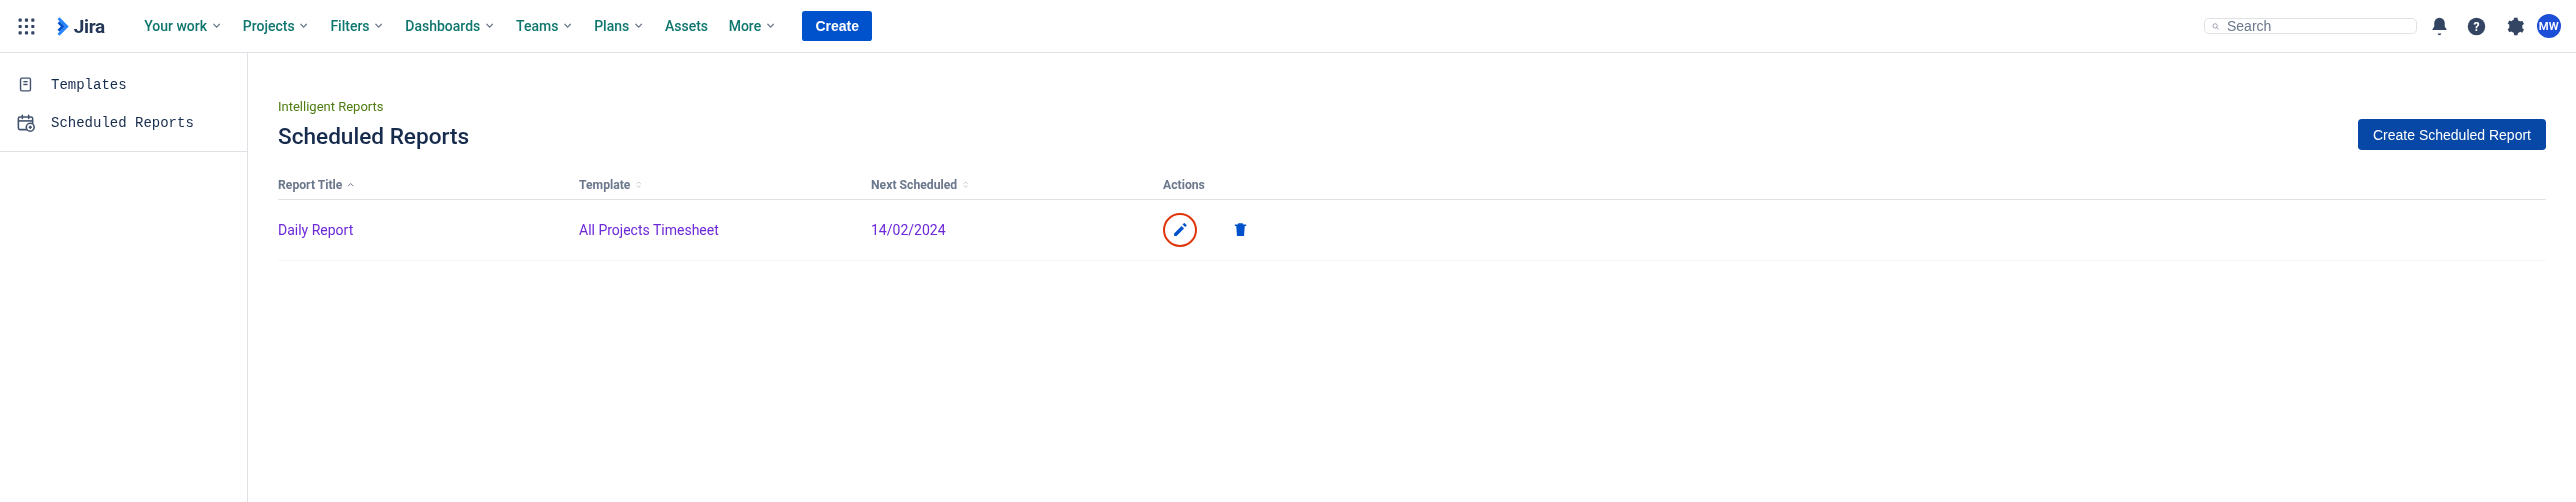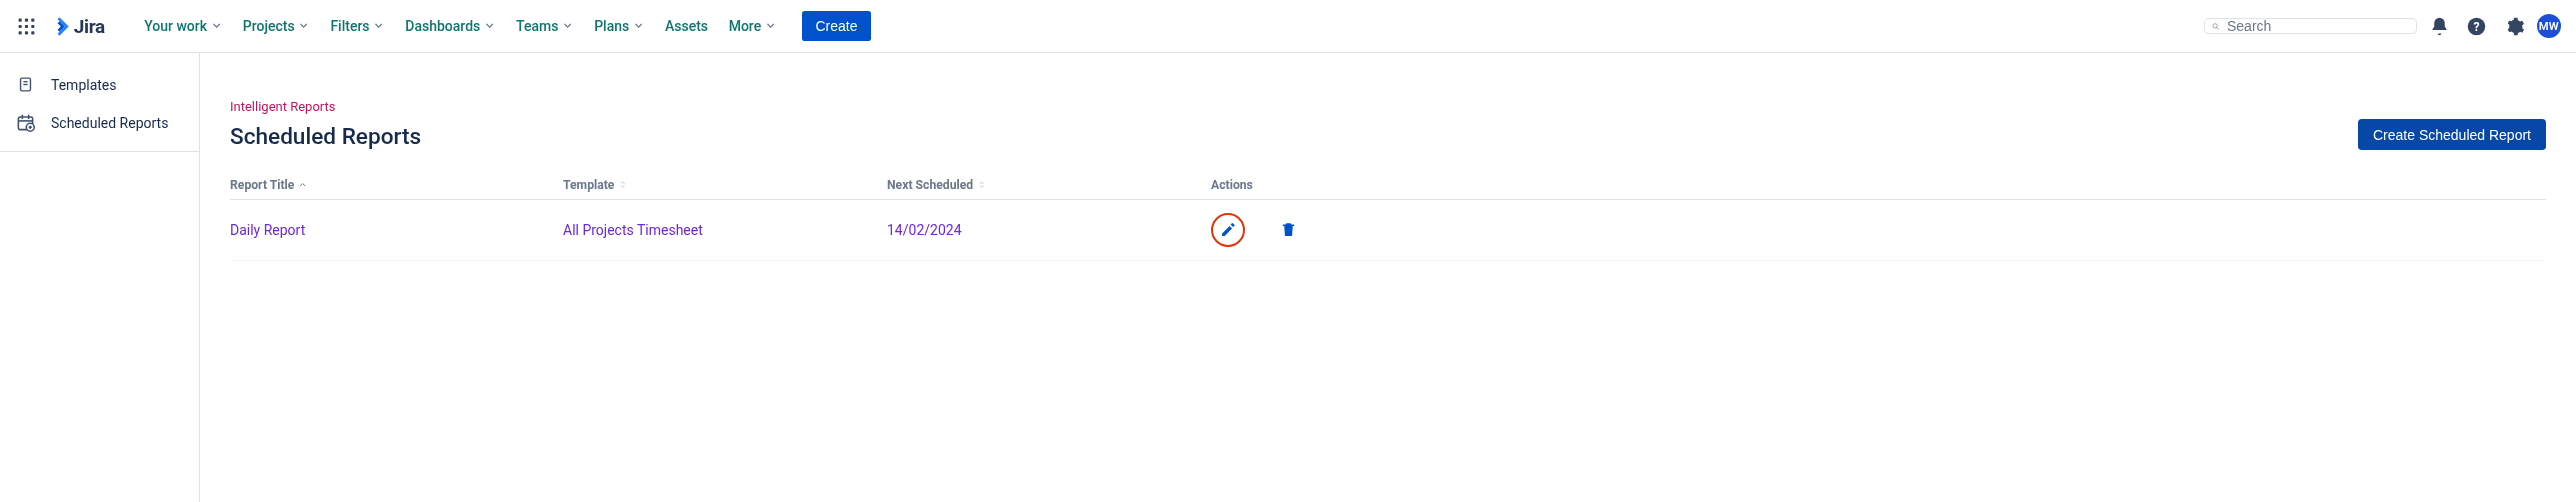--- a/index.html
+++ b/index.html
@@ -52,21 +52,21 @@
     color: #0f766e;
     cursor: pointer;
   }
   .chevron {
     display: inline-flex;
   }
   .create-btn {
     margin-left: 13px;
     background: #0052CC;
     color: #fff;
-    font-weight: 400;
+    font-weight: 700;
     font-size: 14px;
     padding: 6.6px 13px;
     border-radius: 2.8px;
     border: none;
     cursor: pointer;
   }
   .topnav-right {
     margin-left: auto;
     display: flex; align-items: center; gap: 7.5px;
   }
@@ -102,23 +102,24 @@
     display: flex; align-items: center; justify-content: center;
     cursor: pointer;
   }
 
   
   .body {
     display: flex;
     height: calc(100% - 53px);
   }
   .sidebar {
-    width: 200px;
+    width: 248px;
     border-right: 0.9px solid #DFE1E6;
     padding-top: 13px;
+    font-family: Liberation Mono, monospace;
   }
   .sidebar-group {
     border-bottom: 0.9px solid #DFE1E6;
     padding-bottom: 9.4px;
     margin-bottom: 13px;
   }
   .sidebar-item {
     display: flex; align-items: center; gap: 15px;
     padding: 9.4px 15px;
     font-size: 14px;
@@ -129,21 +130,21 @@
 
   .main {
     flex: 1;
     padding: 30px 30px 0 30px;
   }
   .header-row {
     display: flex; align-items: flex-end; justify-content: space-between;
   }
   .breadcrumb {
     font-size: 13px;
-    color: #be185d;
+    color: #4d7c0f;
     margin-bottom: 9.4px;
   }
   .page-title {
     font-size: 22.6px;
     font-weight: 500;
     color: #172B4D;
   }
   .primary-btn {
     background: #0747A6;
     color: #fff;
@@ -157,21 +158,20 @@
   }
 
   .table {
     margin-top: 28px;
     width: 100%;
   }
   .thead, .trow {
     display: grid;
     grid-template-columns: 301px 292px 292px 1fr;
     align-items: center;
-    gap: 32px;
   }
   .thead {
     border-bottom: 1.9px solid #DFE1E6;
     padding-bottom: 6.6px;
   }
   .th {
     font-size: 12.2px;
     font-weight: 700;
     color: #6B778C;
     display: flex; align-items: center; gap: 3.8px;

